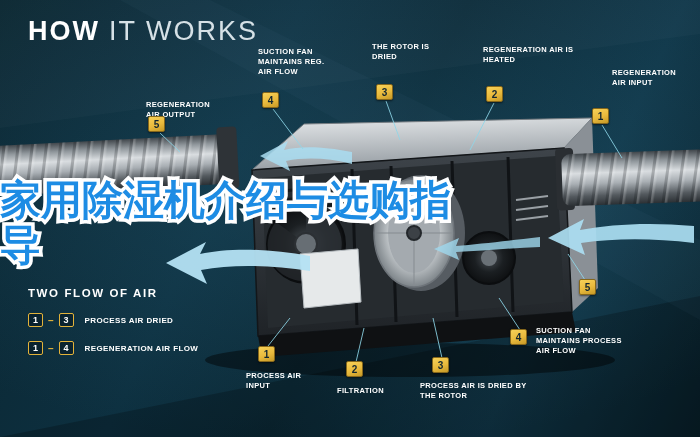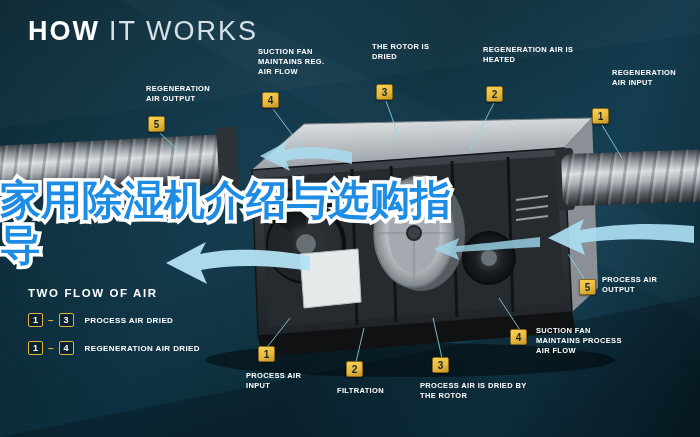--- a/index.html
+++ b/index.html
@@ -17,21 +17,21 @@
 
   .lbl{position:absolute;color:#fff;font-size:7.5px;font-weight:700;letter-spacing:.35px;line-height:1.3;z-index:6;text-transform:uppercase}
   .badge{
     position:absolute;width:17px;height:16px;border-radius:2px;z-index:6;
     background:linear-gradient(160deg,#f7d158 0%,#e9ba3d 55%,#c79a27 100%);
     border:1px solid #86671b;color:#132630;font-size:10px;font-weight:700;
     display:flex;align-items:center;justify-content:center;box-shadow:0 1px 2px rgba(0,0,0,.5);
     box-sizing:border-box;
   }
 
-  .l-t5{left:146px;top:84px;width:80px}   .b-t5{left:148px;top:116px}
+  .l-t5{left:146px;top:100px;width:80px}   .b-t5{left:148px;top:116px}
   .l-t4{left:258px;top:47px;width:76px}   .b-t4{left:262px;top:92px}
   .l-t3{left:372px;top:42px;width:58px}   .b-t3{left:376px;top:84px}
   .l-t2{left:483px;top:45px;width:94px}   .b-t2{left:486px;top:86px}
   .l-t1{left:612px;top:68px;width:80px}   .b-t1{left:592px;top:108px}
   .b-b1{left:258px;top:346px}  .l-b1{left:246px;top:371px;width:72px}
   .b-b2{left:346px;top:361px}  .l-b2{left:337px;top:386px;width:72px}
   .b-b3{left:432px;top:357px}  .l-b3{left:420px;top:381px;width:112px}
   .b-b4{left:510px;top:329px}  .l-b4{left:536px;top:326px;width:100px}
   .b-b5{left:579px;top:279px}  .l-b5{left:602px;top:275px;width:72px}
 
@@ -199,35 +199,34 @@
   <div class="badge b-b2">2</div>
   <div class="lbl l-b2">FILTRATION</div>
 
   <div class="badge b-b3">3</div>
   <div class="lbl l-b3">PROCESS AIR IS DRIED BY THE ROTOR</div>
 
   <div class="badge b-b4">4</div>
   <div class="lbl l-b4">SUCTION FAN MAINTAINS PROCESS AIR FLOW</div>
 
   <div class="badge b-b5">5</div>
-  <div class="lbl l-b5">PROCESS AIR OUTPUT</div>
 
   <div class="legend">
     <div class="legend-h">TWO FLOW OF AIR</div>
     <div class="legend-row">
       <span class="badge-sm">1</span>
       <span class="legend-dash">–</span>
       <span class="badge-sm">3</span>
       <span class="legend-lbl">PROCESS AIR DRIED</span>
     </div>
     <div class="legend-row">
       <span class="badge-sm">1</span>
       <span class="legend-dash">–</span>
       <span class="badge-sm">4</span>
-      <span class="legend-lbl">REGENERATION AIR DRIED</span>
+      <span class="legend-lbl">REGENERATION AIR FLOW</span>
     </div>
   </div>
 
   <div class="wm">
     <div class="wm-line">
       <span class="wm-back">家用除湿机介绍与选购指</span>
       <span class="wm-front">家用除湿机介绍与选购指</span>
     </div>
     <div class="wm-line">
       <span class="wm-back">导</span>

